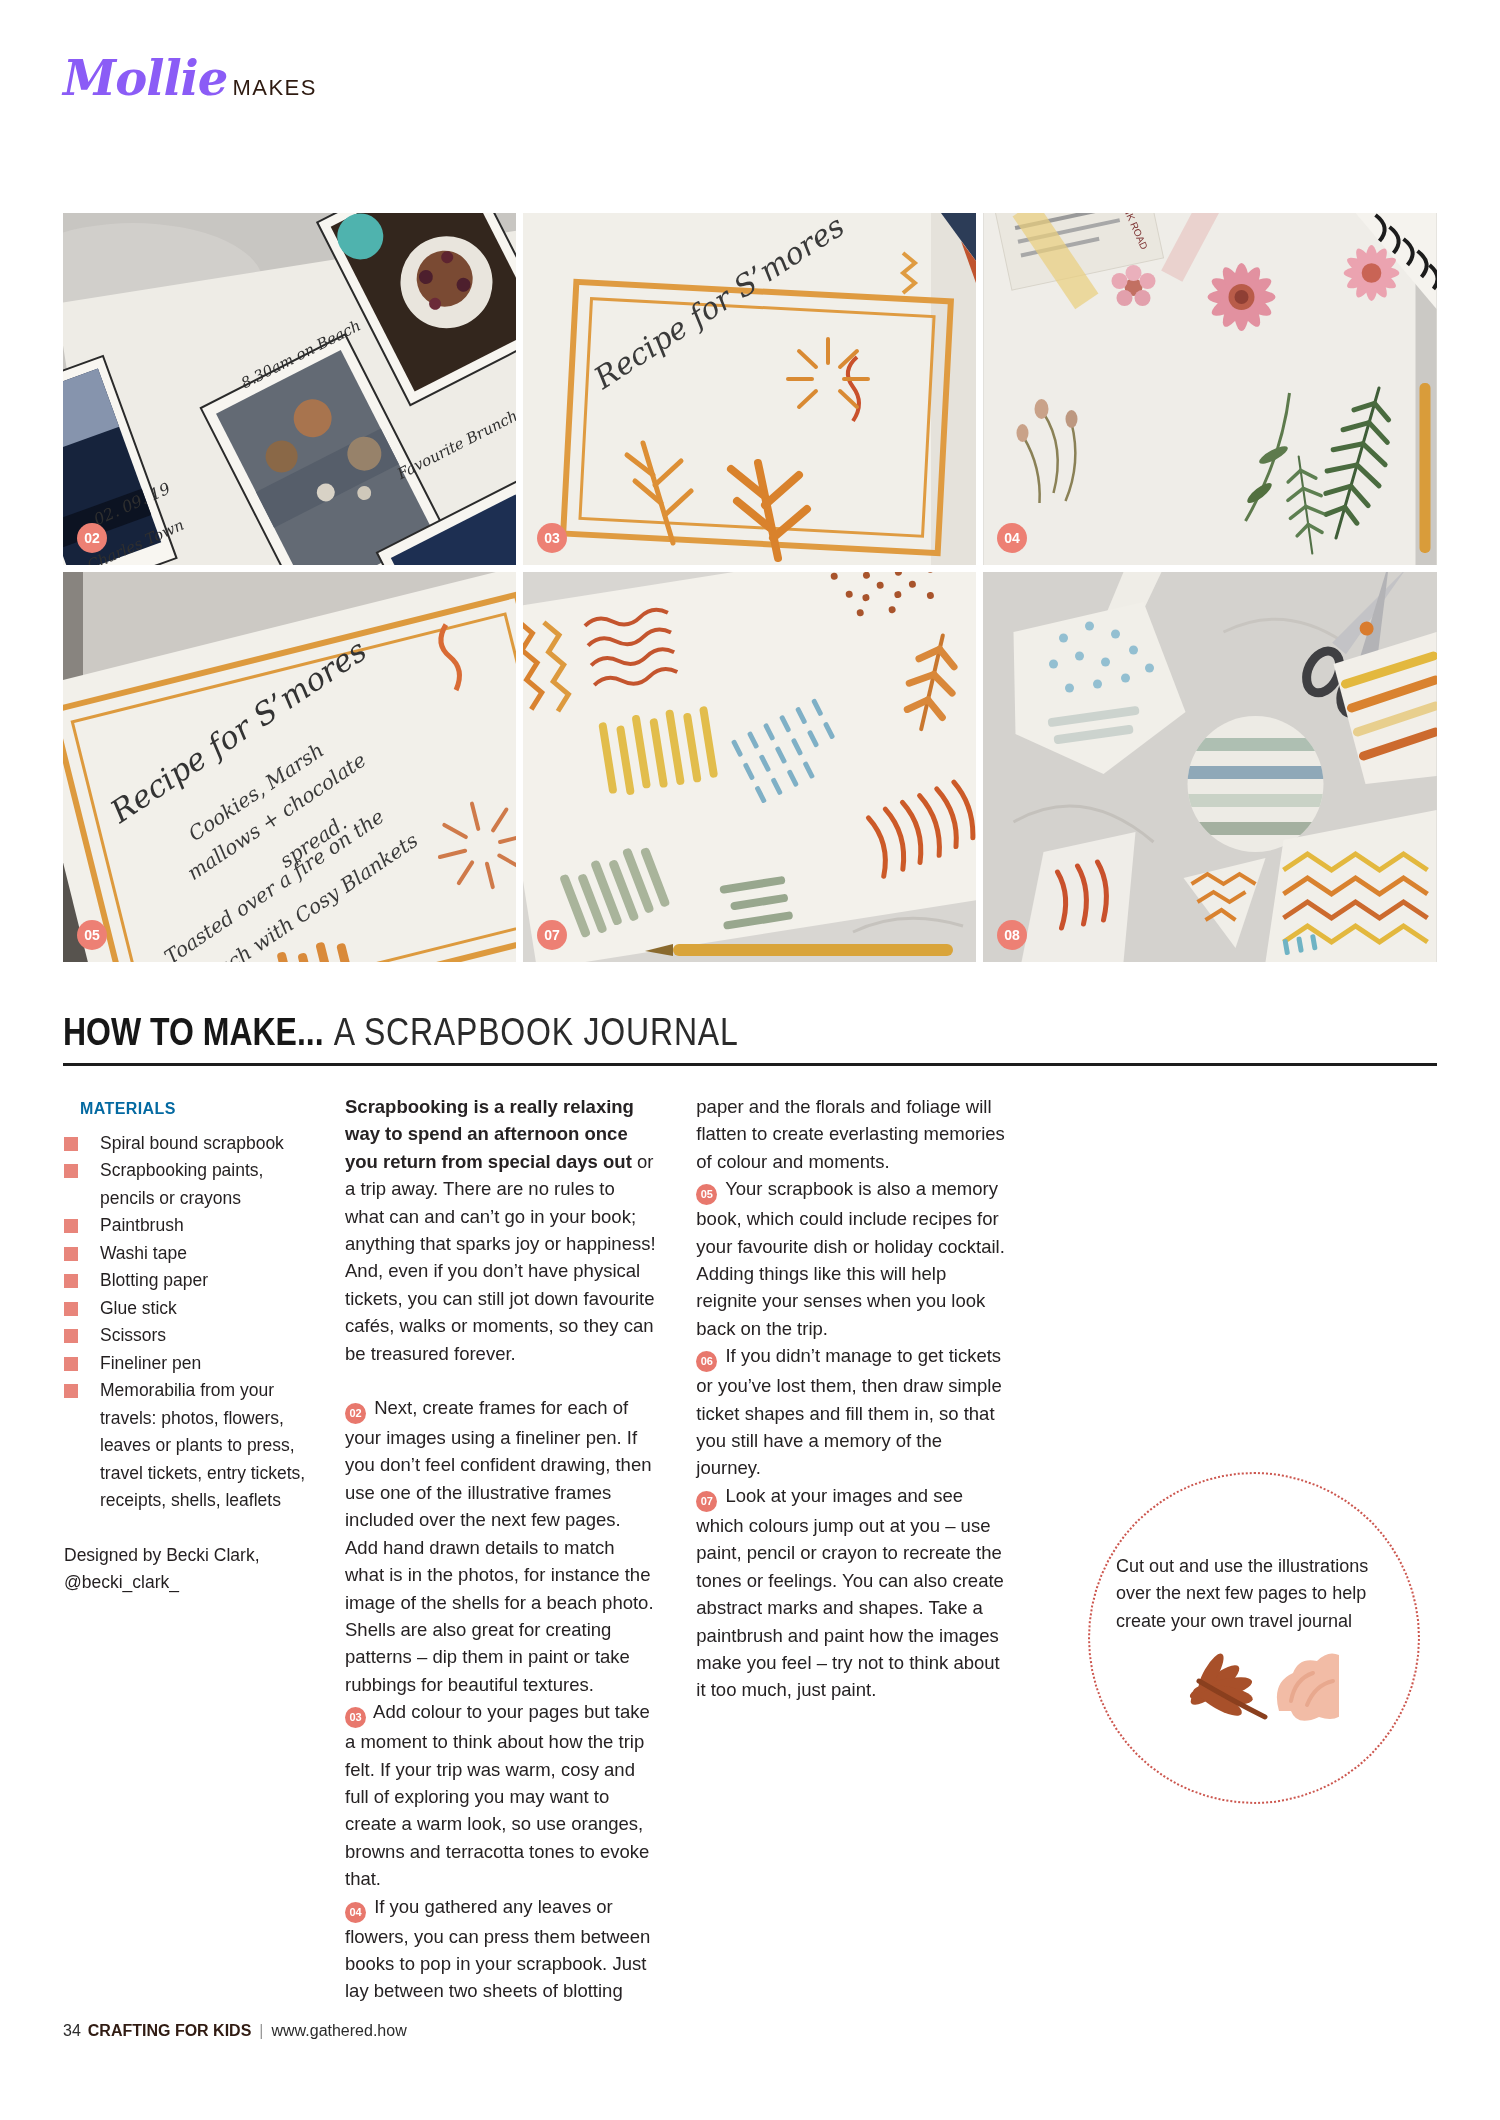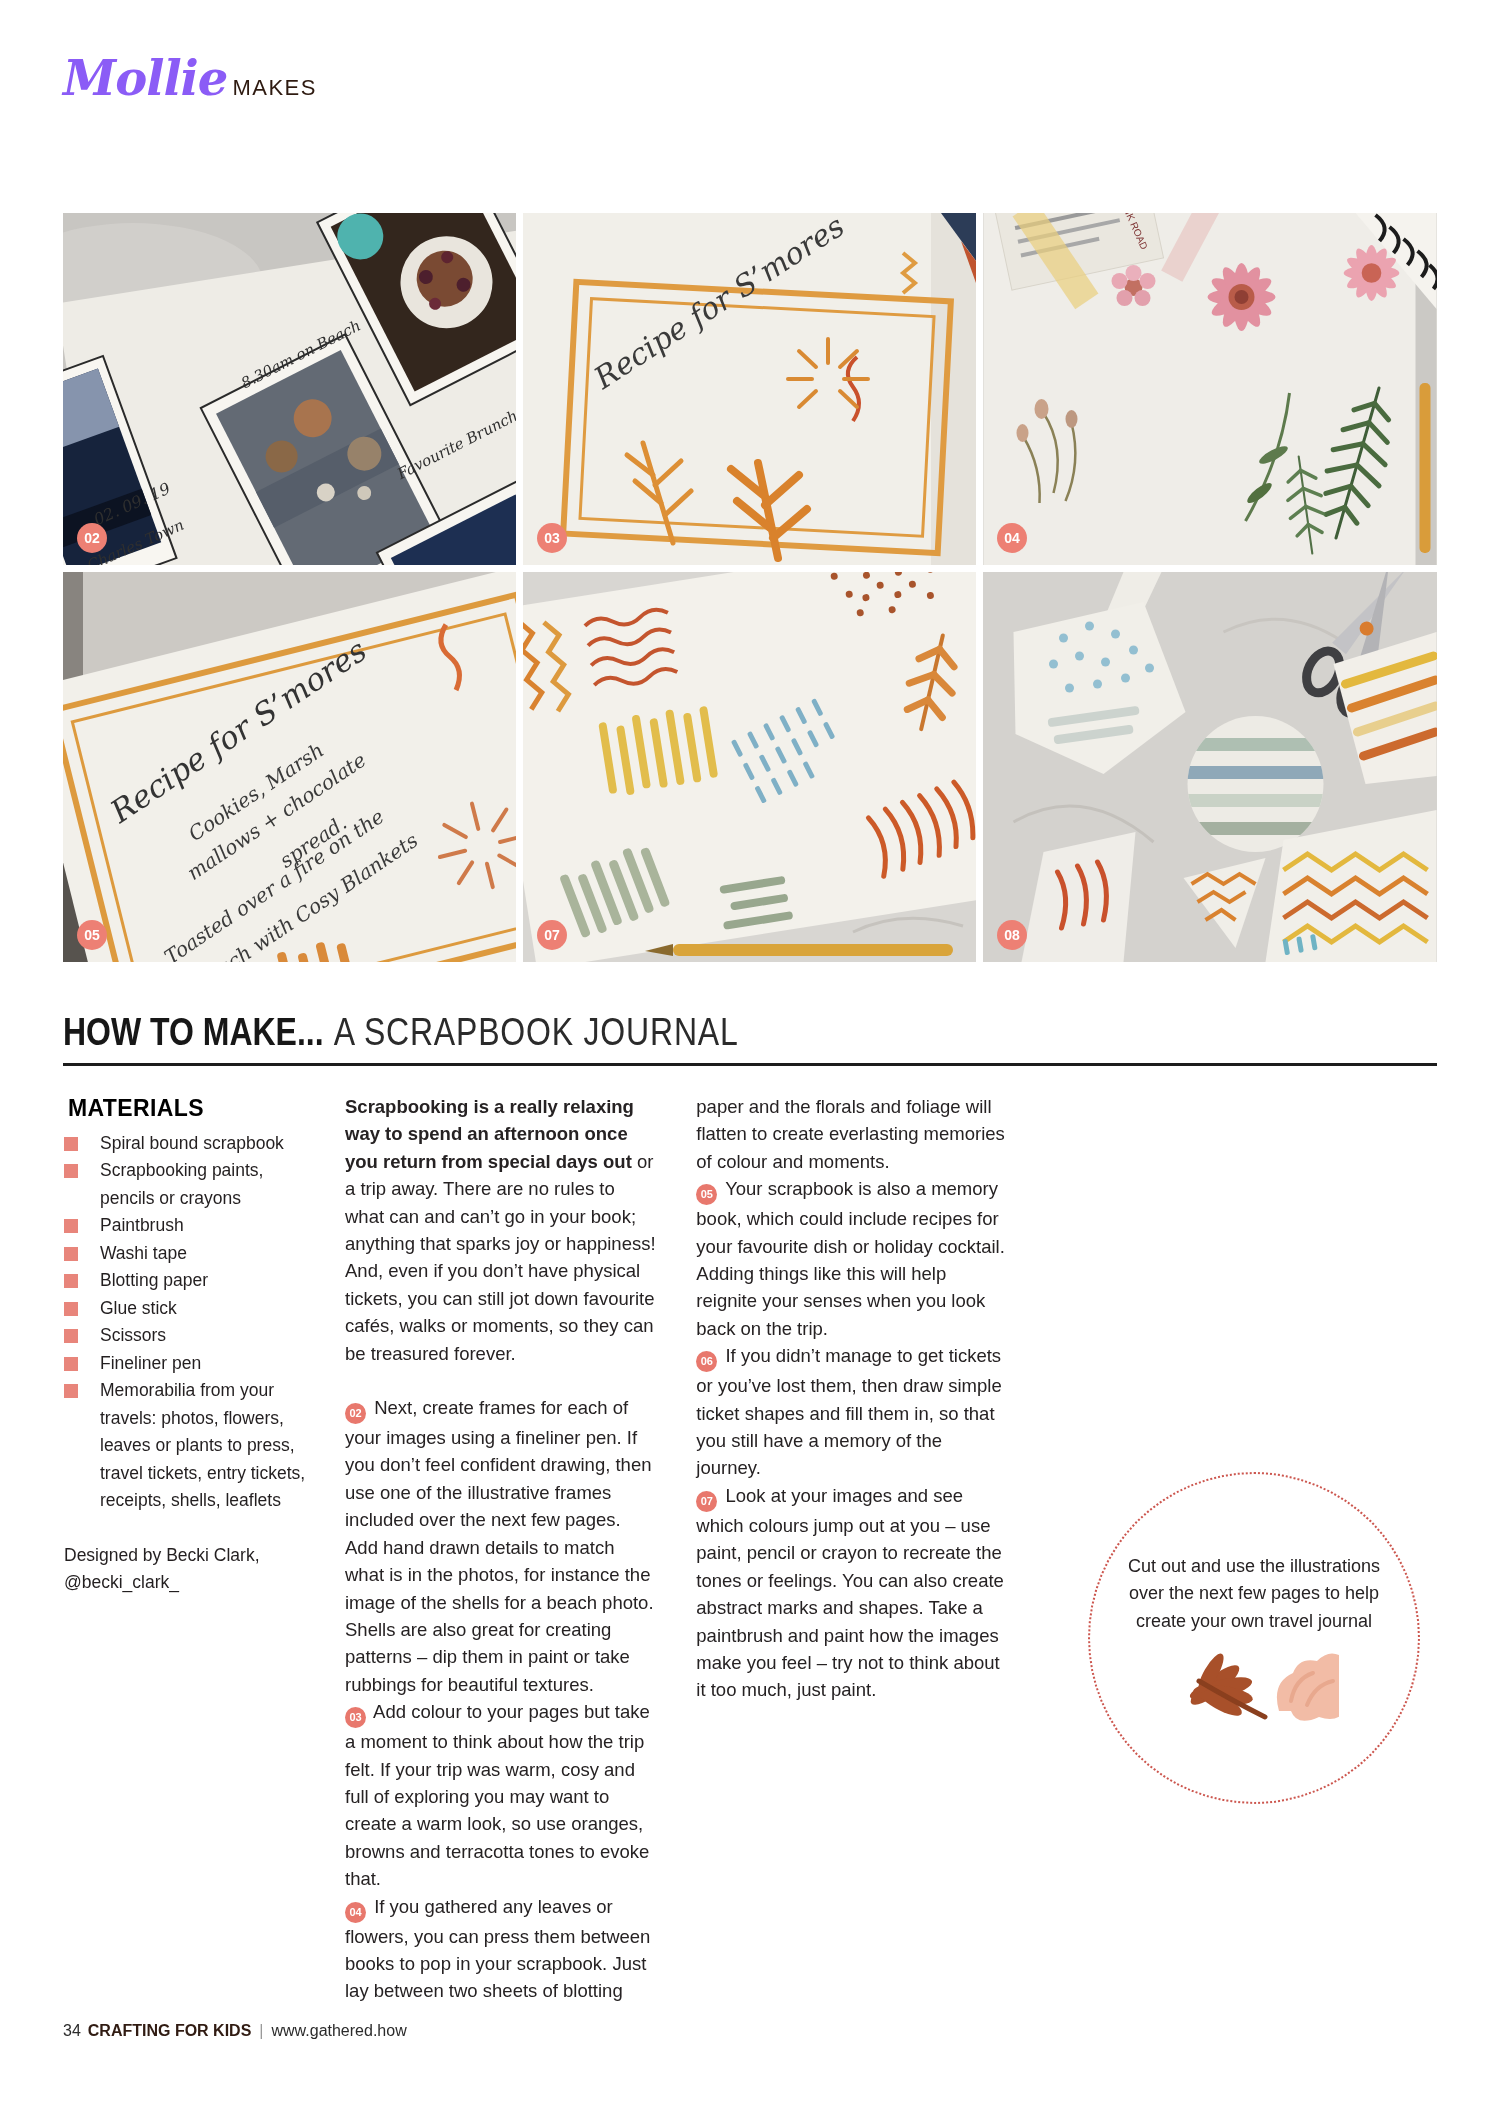--- a/index.html
+++ b/index.html
@@ -28,41 +28,41 @@
   
   .howto{position:absolute;left:63px;top:1010px;white-space:nowrap;
          transform:scaleX(0.82);transform-origin:left center;}
   .howto .hb{font-size:39px;font-weight:800;color:#171717;letter-spacing:0;}
   .howto .hl{font-size:39px;font-weight:400;color:#2b2b2b;letter-spacing:1px;margin-left:8px;}
   .rule{position:absolute;left:63px;top:1063px;width:1374px;height:3px;background:#1d1d1d;}
 
   
   .col-materials{position:absolute;left:64px;top:1095px;width:242px;
                  font-size:17.5px;line-height:27.5px;}
-  .col-materials h3{margin:0 0 7px 4px;font-size:23px;font-weight:700;color:#000000;letter-spacing:.4px;}
+  .col-materials h3{margin:0 0 7px 16px;font-size:16px;font-weight:700;color:#0369a1;letter-spacing:.4px;}
   .col-materials ul{margin:0;padding:0;list-style:none;}
   .mat-item{position:relative;padding-left:36px;}
   .mat-item .sq{position:absolute;left:0;top:7px;width:14px;height:14px;background:#e8857b;}
   .credit{margin-top:27px;}
 
   
   .article{position:absolute;left:345px;top:1093px;width:1014px;height:918px;
            column-count:3;column-gap:40px;column-fill:auto;
            font-size:18.5px;line-height:27.4px;color:#262223;overflow:visible;}
   .article p{margin:0;}
   .article .b{font-weight:700;}
   .steps{margin-top:27px;}
   .step-badge{display:inline-block;width:21px;height:21px;border-radius:50%;background:#e8786d;
     color:#fff;font-size:11px;font-weight:700;text-align:center;line-height:21px;
     vertical-align:-3px;margin-right:3px;}
 
   
   .callout{position:absolute;left:1088px;top:1472px;width:332px;height:332px;border-radius:50%;
     border:2px dotted #cc564e;box-sizing:border-box;display:flex;flex-direction:column;
-    align-items:center;justify-content:center;text-align:center;padding:0 26px;}
+    align-items:center;justify-content:center;text-align:left;padding:0 26px;}
   .callout .ctext{font-size:18px;line-height:27.5px;color:#262223;}
   .callout svg{margin-top:10px;}
 
   
   .footer{position:absolute;left:63px;top:2022px;font-size:16px;color:#2b2b2b;}
   .footer .num{margin-right:7px;}
   .footer .sect{font-weight:700;color:#301b12;}
   .footer .div{color:#999;margin:0 8px;}
   .hand{font-family:"DejaVu Serif",serif;font-style:italic;}
 </style>

